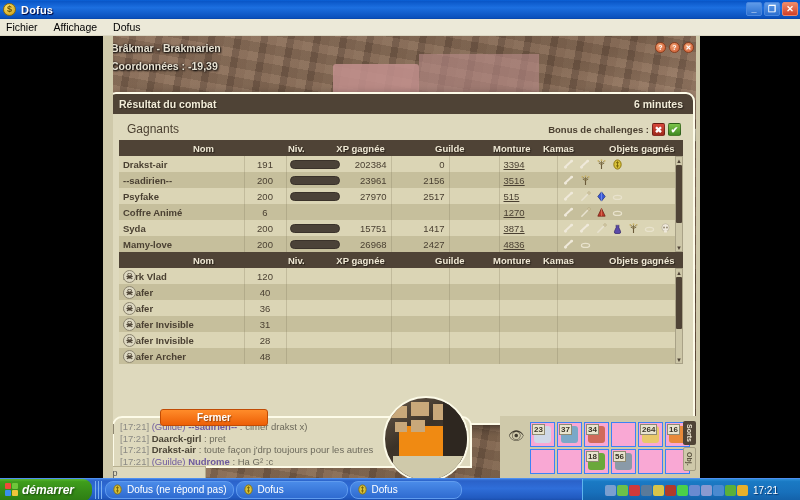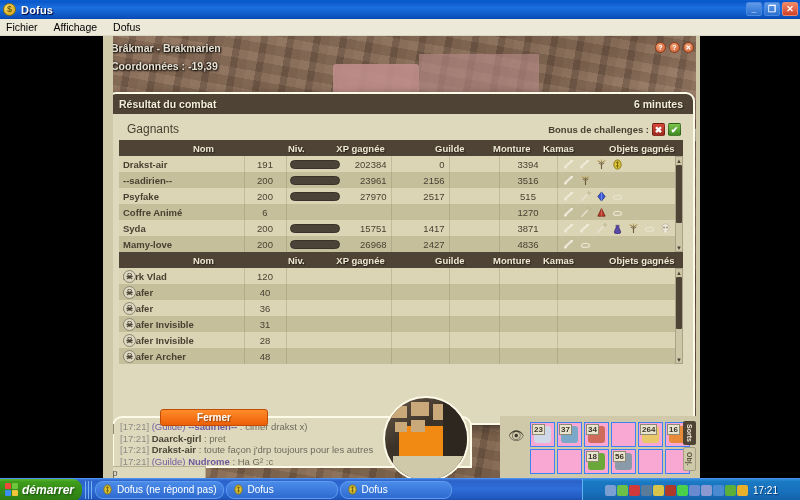--- a/index.html
+++ b/index.html
@@ -90,21 +90,21 @@
   .tbl-wrap { position:relative; }
   table.res tbody td { font-size:9.5px; color:#4a4032; height:16px; padding:0 4px;
     border-right:1px solid rgba(120,110,85,.25); }
   table.res tbody tr:nth-child(odd) { background:#dbd5b5; }
   table.res tbody tr:nth-child(even){ background:#c6bf9c; }
   td.c-nom { font-weight:bold; padding-left:24px; position:relative; text-align:left;}
   td.c-niv { text-align:center; color:#6a6050;}
   td.c-xp  { text-align:right; color:#6a6050; padding-right:6px;}
   td.c-gui { text-align:right; color:#6a6050; padding-right:8px;}
   td.c-mon { }
-  td.c-kam { text-align:center; color:#6a6050; padding-right:6px;}
+  td.c-kam { text-align:left; color:#6a6050; padding-right:6px;text-decoration:underline;}
   td.c-obj { padding-left:4px; }
 
   .xpcell { display:flex; align-items:center; gap:5px; justify-content:flex-end;}
   .xpbar { width:50px; height:9px; border-radius:5px; background:#4b4238; overflow:hidden; position:relative;
            border:1px solid #3a322a; flex:none;}
   .xpfill { height:100%; background:linear-gradient(#ff9a3c,#ef6a10); border-radius:5px;}
   .xpnum { min-width:42px; text-align:right;}
 
   .skull { position:absolute; left:4px; top:2px; width:13px;height:13px; border-radius:50%;
            background:#ddd8c2; border:1px solid #8d8670; font-size:8px; display:flex;align-items:center;justify-content:center;
@@ -163,21 +163,21 @@
             text-shadow:1px 1px 1px rgba(0,0,0,.4);}
 
   
   .left-strip { position:absolute; left:0; top:0; width:10px; height:100%; background:#cfc9aa;}
   .right-strip{ position:absolute; right:0; top:0; width:4px; height:100%; background:#cfc9aa;}
 
   
   #taskbar { position:absolute; left:0; bottom:0; width:800px; height:22px;
      background:linear-gradient(to bottom,#3a7ae0 0%,#2b62c9 9%,#2f6ed9 45%,#215ac0 90%,#1b4fae 100%);
      border-top:1px solid #4e8ff0; display:flex; align-items:center;}
-  #start { width:82px; height:22px; display:flex; align-items:center; gap:4px; padding-left:5px;
+  #start { width:92px; height:22px; display:flex; align-items:center; gap:4px; padding-left:5px;
      background:linear-gradient(to bottom,#59b832 0%,#3f9e1c 12%,#368c18 55%,#2e7d13 100%);
      border-radius:0 9px 9px 0; color:#fff; font-size:12px; font-style:italic; font-weight:bold;
      text-shadow:1px 1px 2px #1a4a0c;}
   .flag { width:13px;height:13px; display:grid; grid-template-columns:1fr 1fr; grid-template-rows:1fr 1fr; gap:1px;}
   .flag i { display:block; border-radius:1px;}
   .tb-grip { width:7px; height:18px; margin:0 3px;
      background:repeating-linear-gradient(to right, #7ab0f0 0 1px, transparent 1px 3px);}
   .task { height:18px; min-width:112px; margin-right:2px; display:flex; align-items:center; gap:4px;
      padding:0 6px; border-radius:8px; color:#fff; font-size:10px;
      background:linear-gradient(to bottom,#4a8be8,#2f6bd0); border:1px solid #5f9bee;}

